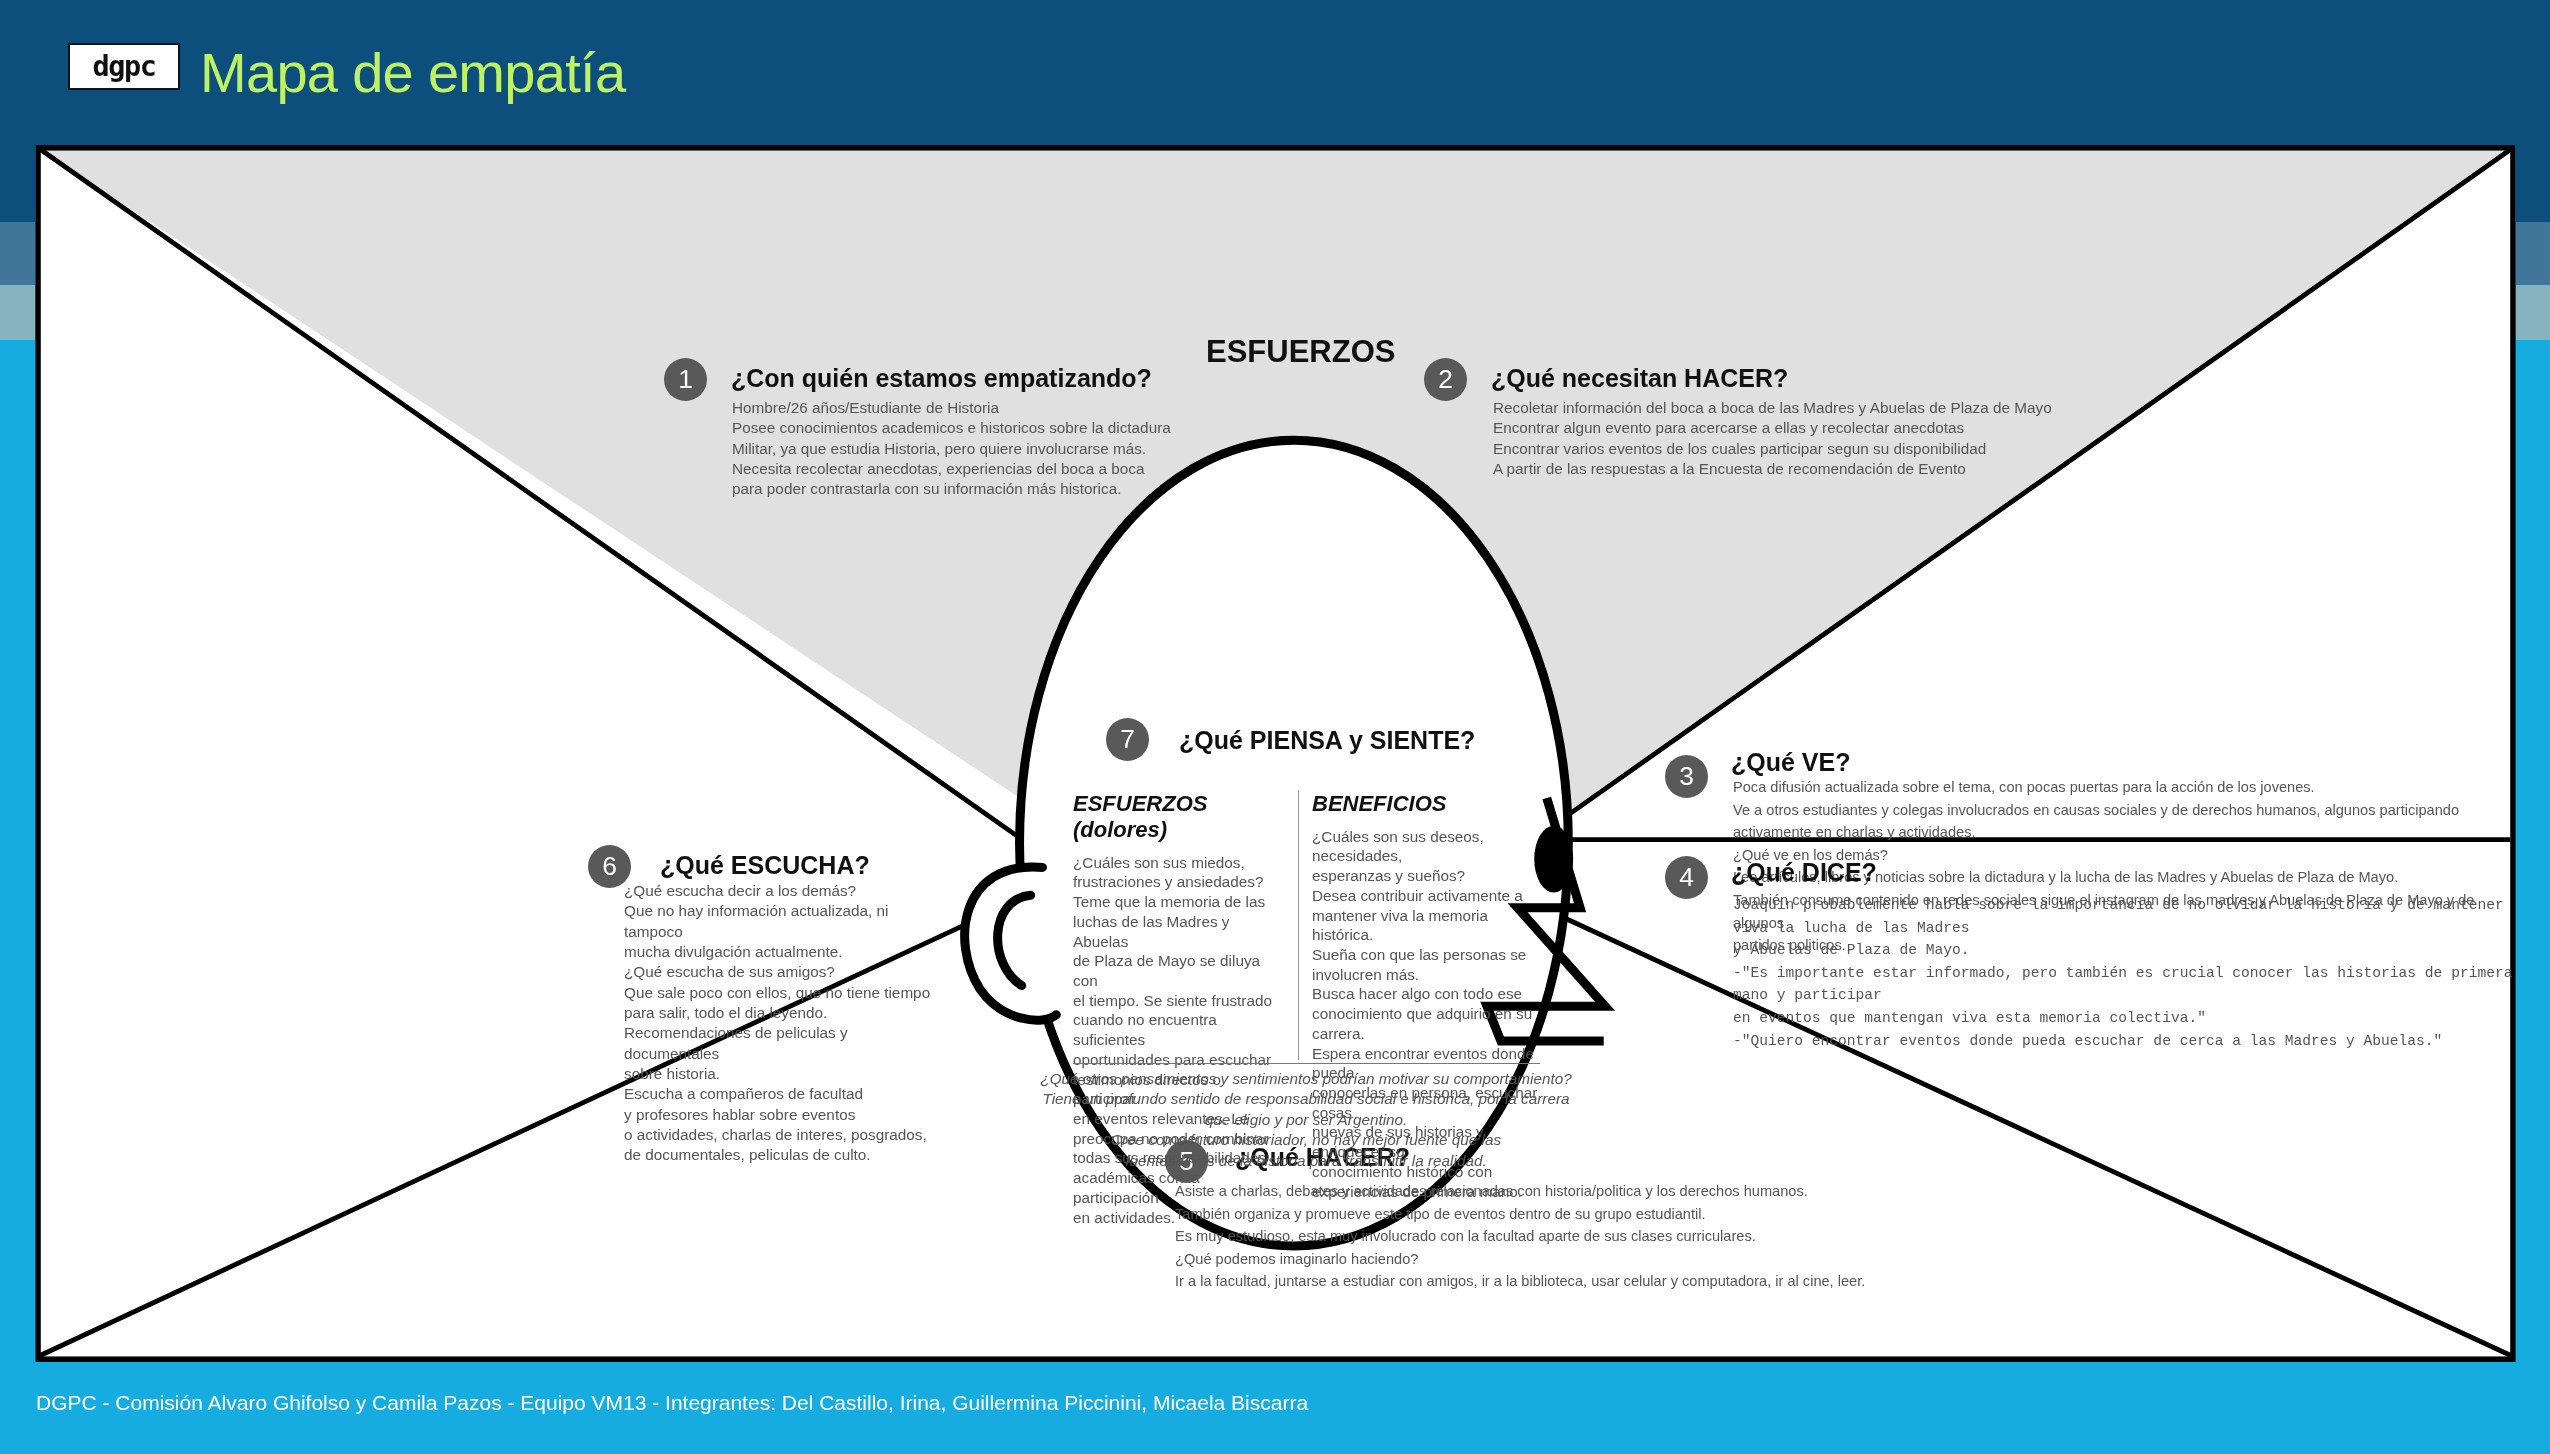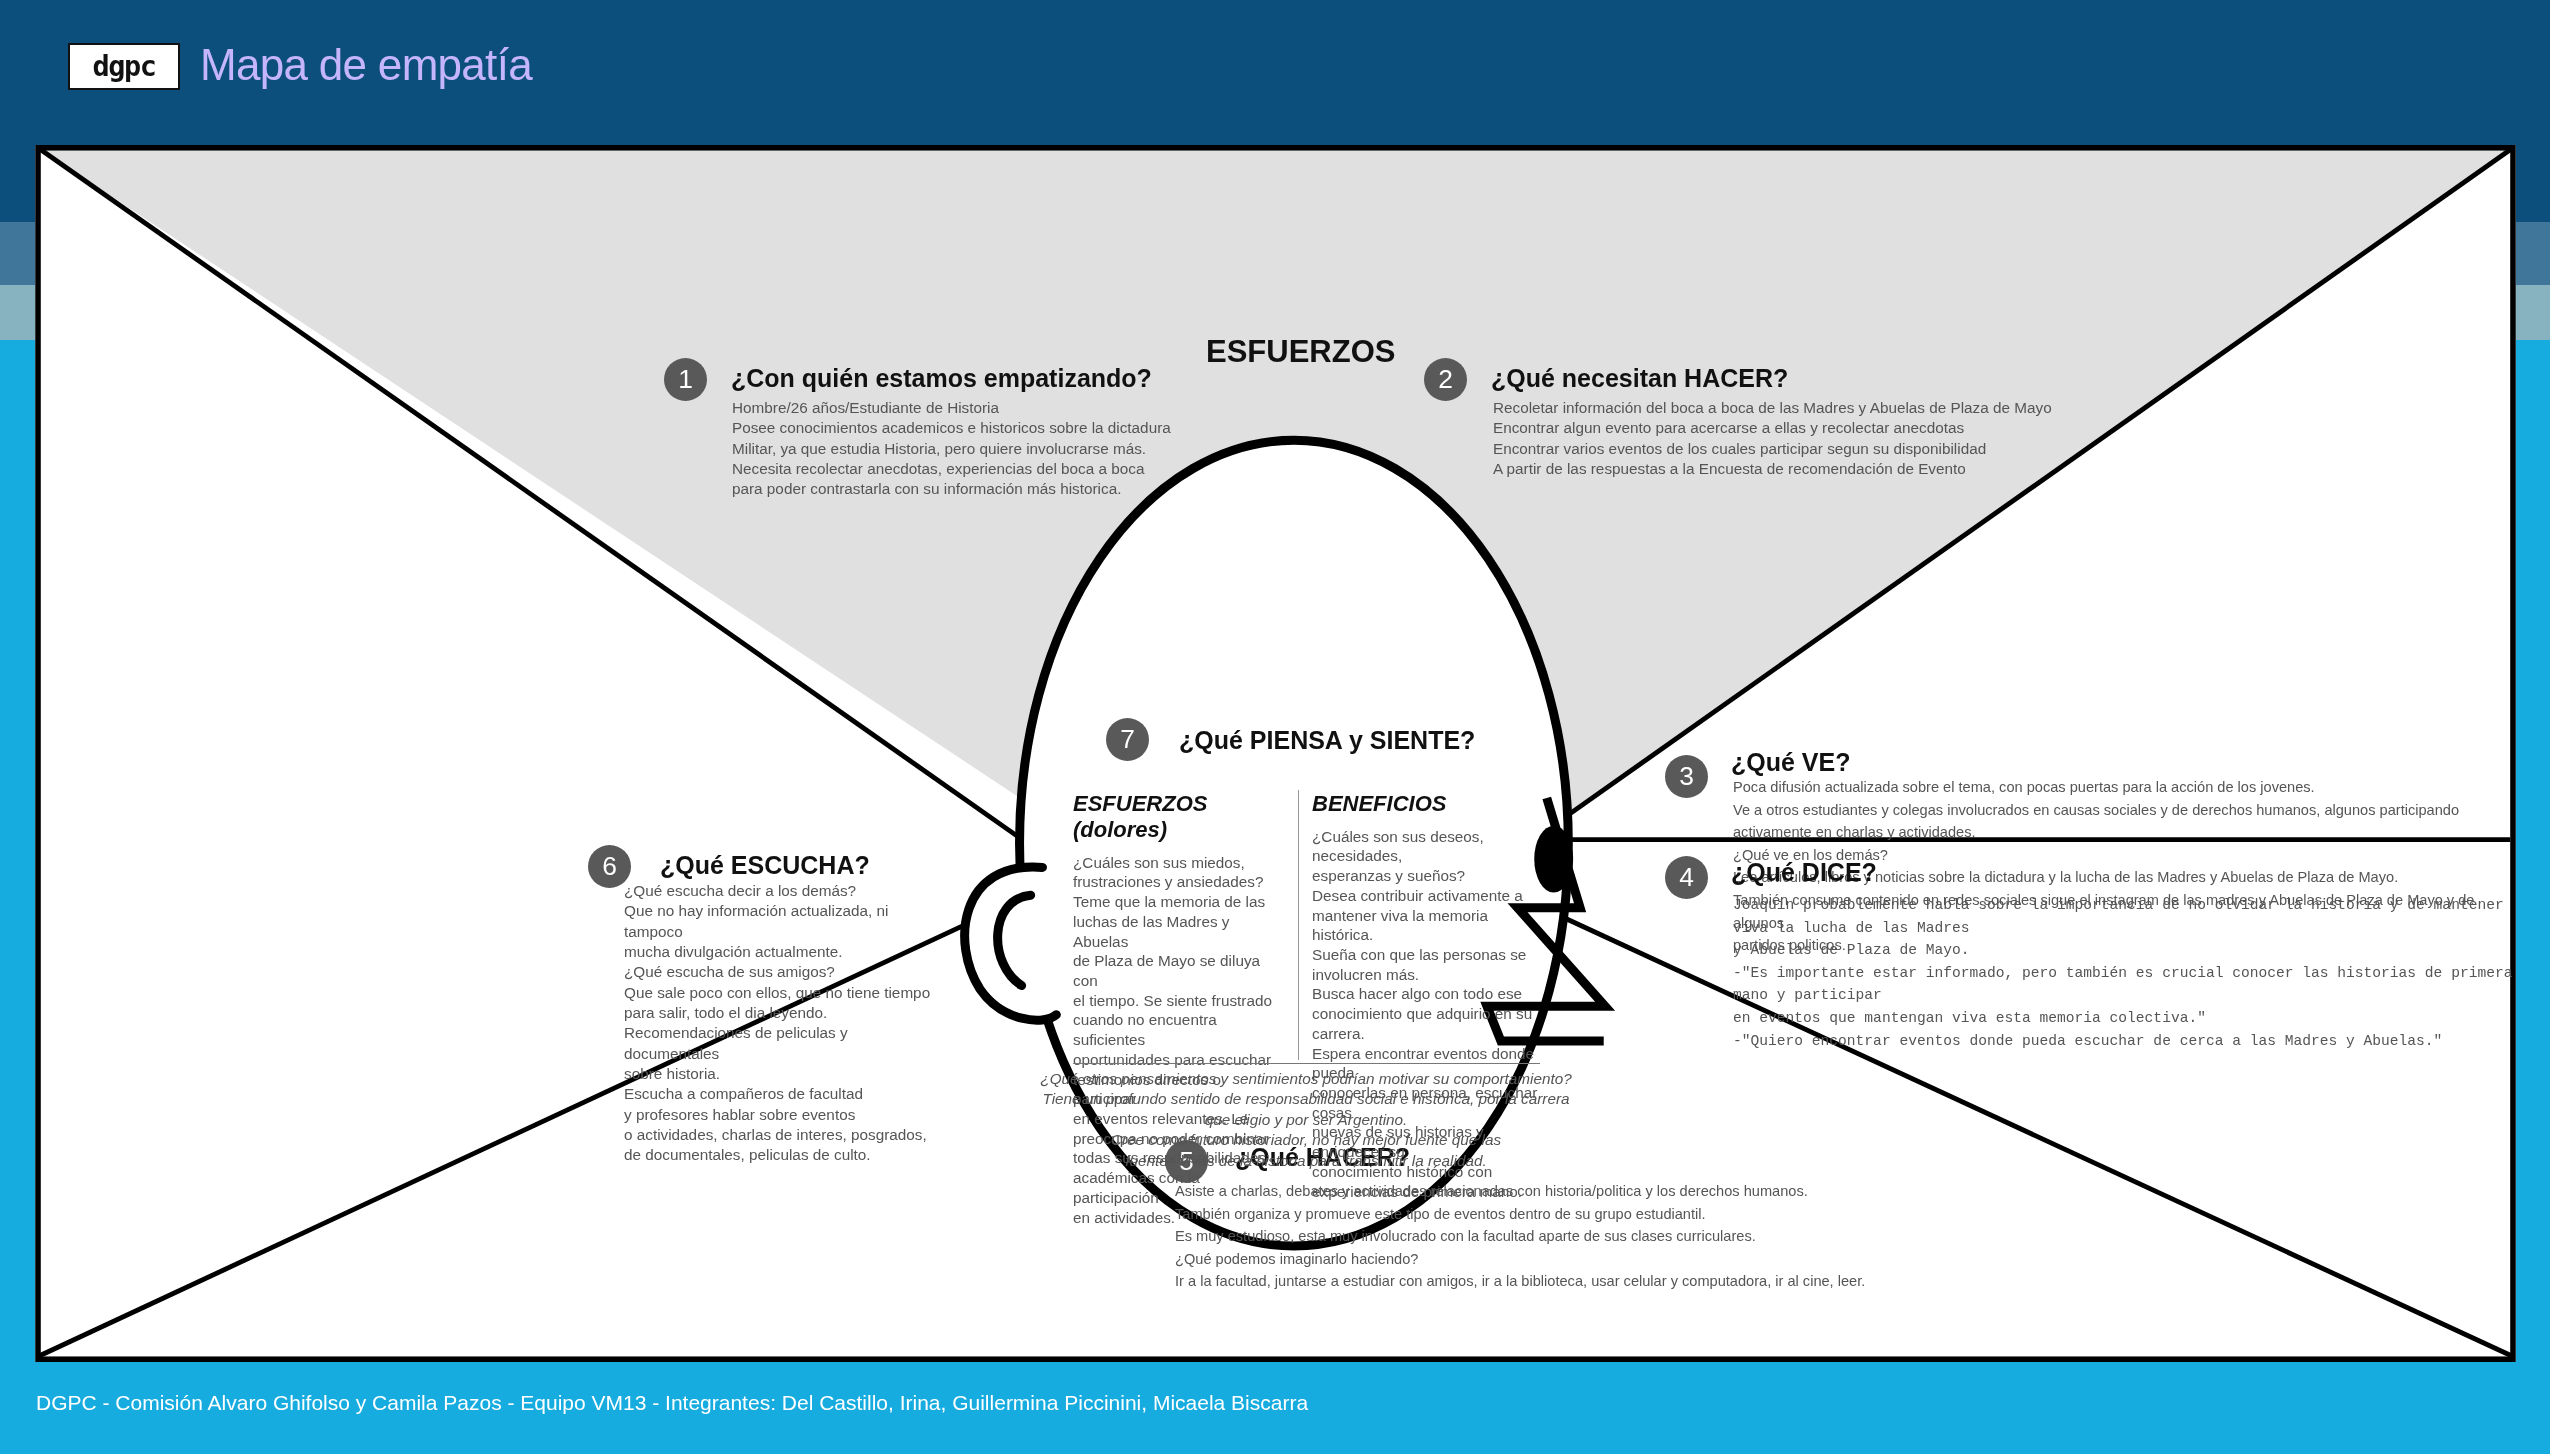--- a/index.html
+++ b/index.html
@@ -16,21 +16,21 @@
   .b1{top:0;height:222px;background:#0d4f7c;}
   .b2{top:222px;height:63px;background:#41769b;}
   .b3{top:285px;height:56px;background:#86b3bf;}
   .b4{top:340px;bottom:0;background:#16ace0;}
 
   
   #header{position:absolute;left:0;top:0;width:2318px;height:145px;background:#0d4f7c;}
   #logo{position:absolute;left:68px;top:43px;width:108px;height:43px;background:#ffffff;
         border:2.1px solid #111;display:flex;align-items:center;justify-content:center;}
   #logo span{font-family:"DejaVu Sans Mono", monospace;font-weight:bold;font-size:28.5px;color:#111;letter-spacing:-1.4px;}
-  #app-title{position:absolute;left:200px;top:40px;font-size:44px;color:#c4b5fd;letter-spacing:-0.7px;}
+  #app-title{position:absolute;left:200px;top:40px;font-size:56px;color:#bef264;letter-spacing:-0.7px;}
 
   
   #footer{position:absolute;left:0;bottom:0;width:2550px;height:93px;background:#16ace0;}
   #footer-text{position:absolute;left:36px;top:29px;font-size:21px;color:#fff;}
 
   
   #canvas{position:absolute;left:35px;top:145px;width:2481px;height:1217px;background:#ffffff;overflow:hidden;}
   #canvas svg{position:absolute;left:0;top:0;}
 
   

